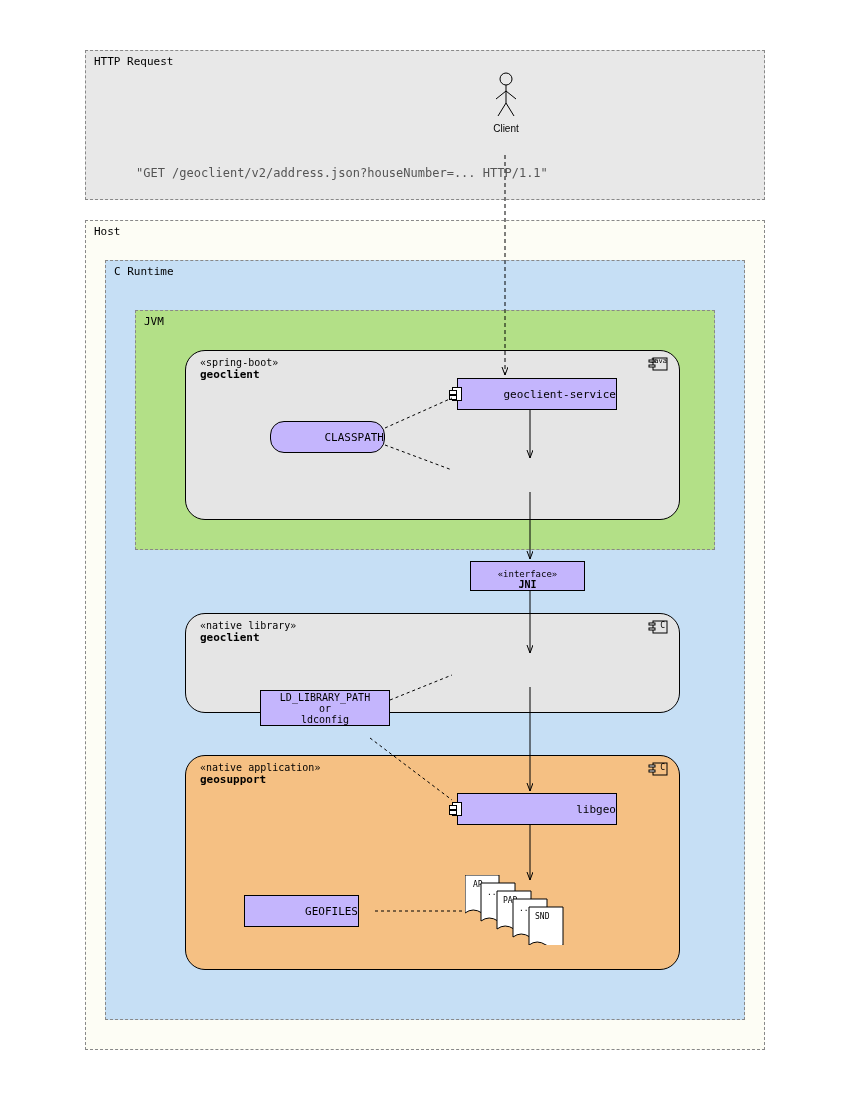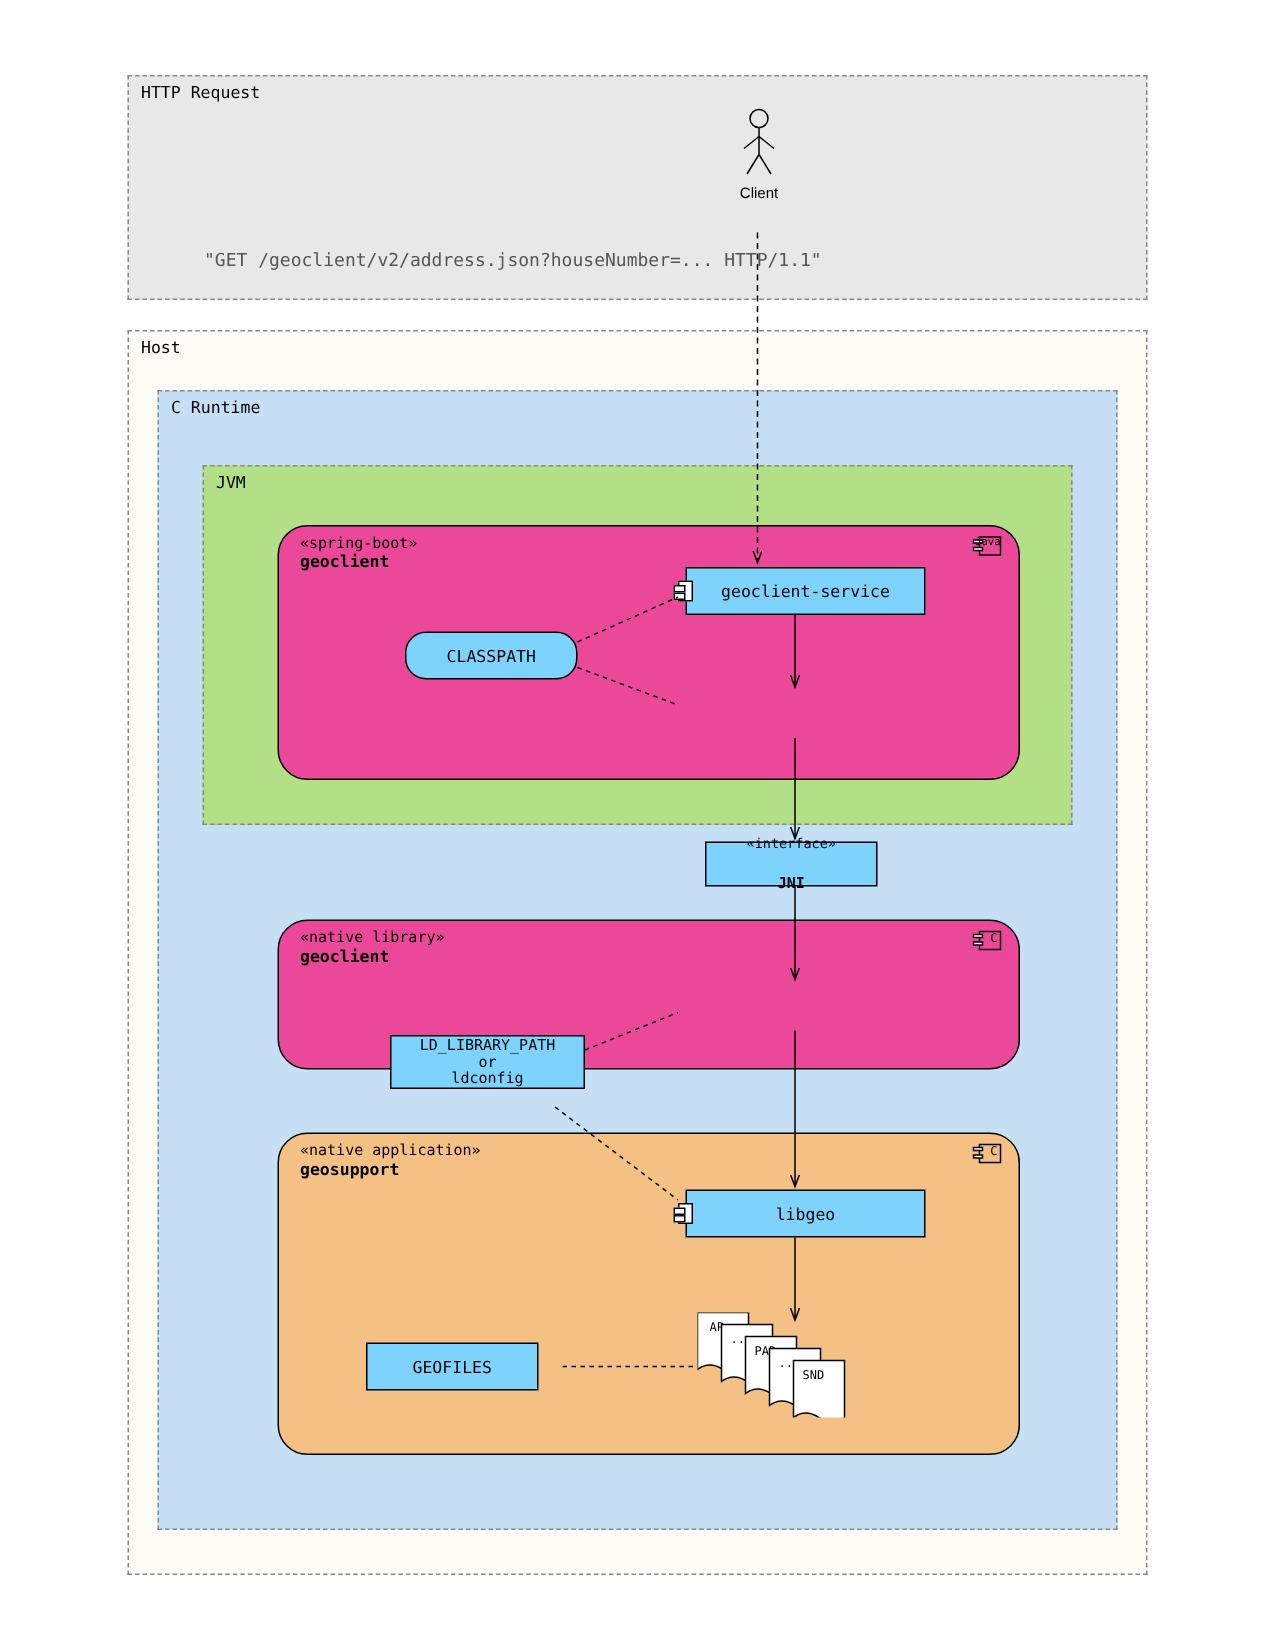--- a/index.html
+++ b/index.html
@@ -5,27 +5,27 @@
 * { margin: 0; padding: 0; box-sizing: border-box; }
 body { font-family: Arial, sans-serif; background: #fff; width: 850px; height: 1100px; position: relative; }
 .container { position: relative; padding: 50px 60px; }
 .box-dashed { border: 1px dashed #888; position: absolute; }
 .label-top { position: absolute; top: 4px; left: 8px; font-size: 11px; font-family: monospace; }
 .http-box { background: #e8e8e8; left: 85px; top: 50px; width: 680px; height: 150px; }
 .host-box { background: #fdfdf5; left: 85px; top: 220px; width: 680px; height: 830px; }
 .cruntime-box { background: #c6dff5; left: 105px; top: 260px; width: 640px; height: 760px; border: 1px dashed #888; position: absolute; }
 .jvm-box { background: #b3e087; left: 135px; top: 310px; width: 580px; height: 240px; border: 1px dashed #888; position: absolute; }
 .rounded-box { border: 1px solid #000; border-radius: 20px; position: absolute; }
-.pink-box { background: #ec4899; }
+.pink-box { background: #e5e5e5; }
 .orange-box { background: #f5c083; text-decoration: underline; }
 .stereotype { font-size: 10px; font-family: monospace; }
 .name-bold { font-size: 11px; font-family: monospace; font-weight: bold; }
 .header-left { position: absolute; top: 6px; left: 14px; }
 .badge { position: absolute; top: 6px; right: 10px; font-size: 9px; font-family: monospace; }
-.component-box { background: #7dd3fc; border: 1px solid #000; position: absolute; display: flex; align-items: center; justify-content: center; font-size: 11px; font-family: monospace; }
+.component-box { background: #c4b5fd; border: 1px solid #000; position: absolute; display: flex; align-items: center; justify-content: flex-end; font-size: 11px; font-family: monospace; }
 .component-icon { position: absolute; left: -6px; top: 50%; transform: translateY(-50%); width: 10px; height: 14px; background: #fff; border: 1px solid #000; }
 .component-icon::before, .component-icon::after { content: ''; position: absolute; left: -4px; width: 6px; height: 3px; background: #fff; border: 1px solid #000; }
 .component-icon::before { top: 2px; }
 .component-icon::after { top: 7px; }
 .actor { position: absolute; text-align: center; font-size: 10px; }
 svg.overlay { position: absolute; left: 0; top: 0; pointer-events: none; }
 .mono-quote { position: absolute; font-family: monospace; font-size: 12px; color: #555; }
 .files-stack { position: absolute; }
 </style>
 </head>
@@ -76,21 +76,21 @@
   </div>
 </div>
 <div class="component-box" style="left:270px; top:421px; width:115px; height:32px;border-radius:14px;">
   <span>CLASSPATH</span>
 </div>
 <div class="component-box" style="left:457px; top:378px; width:160px; height:32px;">
   <div class="component-icon"></div>
   <span>geoclient-service</span>
 </div>
 
-<div class="component-box" style="left:470px; top:561px; width:115px; height:30px; flex-direction:column; gap:16px;">
+<div class="component-box" style="left:470px; top:561px; width:115px; height:30px; flex-direction:column; gap:0;">
   <span class="stereotype" style="font-size:9px;">«interface»</span>
   <span class="name-bold" style="font-size:10px;">JNI</span>
 </div>
 
 <div class="rounded-box pink-box" style="left:185px; top:613px; width:495px; height:100px;">
   <div class="header-left">
     <div class="stereotype">«native library»</div>
     <div class="name-bold">geoclient</div>
   </div>
   <div class="badge">

